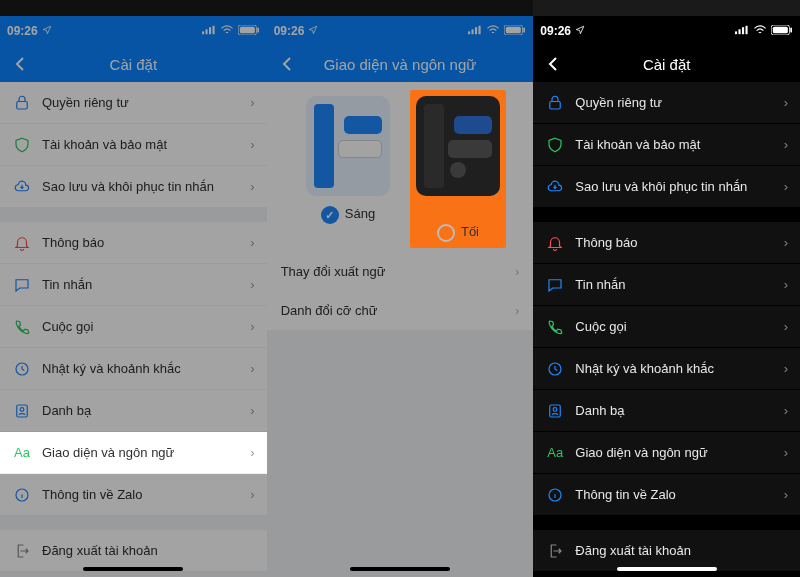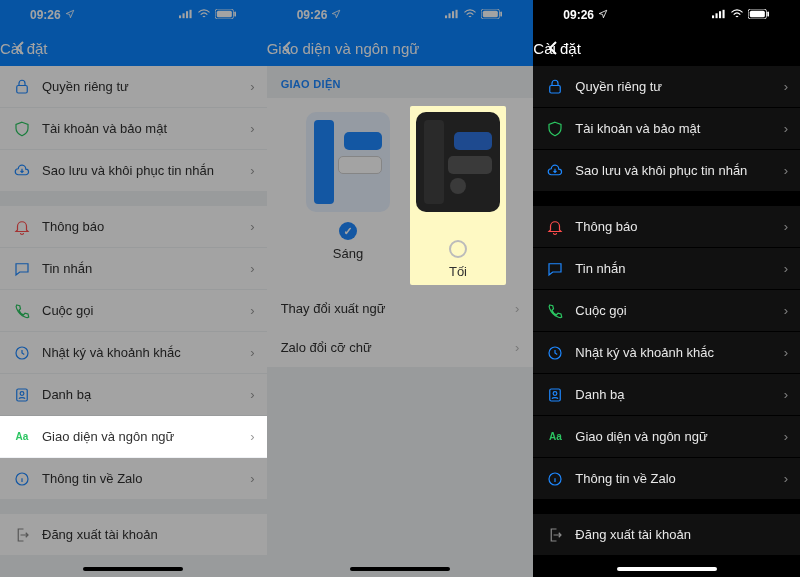--- a/index.html
+++ b/index.html
@@ -26,32 +26,34 @@
     background: rgba(0,0,0,0.36);
     pointer-events: none;
     z-index: 50;
   }
   
   .status {
     height: 30px;
     display: flex;
     align-items: center;
     justify-content: space-between;
-    padding: 0 30px;
+    padding: 0 7px;
     font-size: 12px;
     font-weight: 600;
+    margin-top: 16px;
   }
   .status.light { background: #0a84ff; color: #fff; }
   .status.dark  { background: #000; color: #fff; }
   .status .left, .status .right { display: flex; align-items: center; gap: 4px; }
   
   .header {
     height: 36px;
     display: flex;
     align-items: center;
+    justify-content: center;
     position: relative;
     font-size: 15px;
   }
   .header .back {
     position: absolute;
     left: 10px;
     top: 50%;
     transform: translateY(-50%);
     width: 20px; height: 20px;
     display: flex; align-items: center; justify-content: center;
@@ -78,21 +80,21 @@
   .group-gap { height: 14px; }
   .light-row { background: #fff; color: #303030; border-bottom: 1px solid #f0f2f5; }
   .dark-row  { background: #111; color: #e8e8e8; border-bottom: 1px solid #000; }
   .dark-gap  { background: #000; }
   
   .highlight {
     position: relative;
     z-index: 100;
     background: #fff;
   }
-  .ic-greenA { color: #2bc561; font-weight: 700; font-size: 10px; }
+  .ic-greenA { color: #2bc561; font-weight: 400; font-size: 13px; }
   
   .section-title {
     font-size: 11px;
     font-weight: 700;
     color: #1e88ff;
     padding: 12px 14px 8px;
     background: #f0f2f5;
     letter-spacing: .3px;
   }
   .theme-panel {
@@ -120,21 +122,21 @@
   .tp-bar { position: absolute; top: 8px; left: 8px; width: 20px; height: 84px; border-radius: 4px;}
   .tp-light .tp-bar { background: #1e88ff; }
   .tp-dark  .tp-bar { background: #2a2a2a; }
   .tp-msg { position: absolute; right: 8px; height: 18px; border-radius: 5px; }
   .tp-light .tp-msg1 { top: 20px; width: 38px; background: #1e88ff; }
   .tp-light .tp-msg2 { top: 44px; width: 44px; background: #fff; border:1px solid #d0d0d0;}
   .tp-dark  .tp-msg1 { top: 20px; width: 38px; background: #1e4a8f; }
   .tp-dark  .tp-msg2 { top: 44px; width: 44px; background: #3a3a3a; }
   .tp-dark  .tp-dot  { position:absolute; top:66px; left:34px; width:16px; height:16px; border-radius:50%; background:#3a3a3a;}
   .theme-radio {
-    display: flex; align-items: center; gap: 6px; font-size: 13px; color: #303030; flex-direction: column;
+    display: flex; gap: 6px; font-size: 13px; color: #303030;
   }
   .radio-circle {
     width: 18px; height: 18px; border-radius: 50%;
     display: flex; align-items: center; justify-content: center;
   }
   .radio-on { background: #1e88ff; }
   .radio-on::after { content: "✓"; color: #fff; font-size: 11px; font-weight: 700;}
   .radio-off { border: 2px solid #bbb; }
   .plain-row {
     background: #fff;
@@ -143,21 +145,21 @@
     color: #303030;
     display: flex;
     justify-content: space-between;
     align-items: center;
   }
   .plain-row .chev { color: #bbb; }
   
   .theme-card.highlight-card {
     position: relative;
     z-index: 100;
-    background: #fef9c3;
+    background: #f97316;
     padding: 6px 6px 6px;
     border-radius: 2px;
     margin: -6px -6px -6px;
     gap: 28px;
   }
   
   .home-ind {
     position: absolute;
     bottom: 6px;
     left: 50%;
@@ -351,21 +353,20 @@
   </div>
   <div class="header light">
     <div class="back">
       <svg width="12" height="16" viewBox="0 0 10 16" fill="none">
           <path d="M8 2L2 8l6 6" stroke="#fff" stroke-width="2"></path>
         </svg>
     </div>
     <span>Giao diện và ngôn ngữ</span>
   </div>
   <div class="body lightbg">
-    <div class="section-title">GIAO DIỆN</div>
     <div class="theme-panel">
       <div class="theme-card">
         <div class="theme-preview tp-light">
           <div class="tp-bar"></div>
           <div class="tp-msg tp-msg1"></div>
           <div class="tp-msg tp-msg2"></div>
         </div>
         <div class="theme-radio">
           <span class="radio-circle radio-on"></span>
           <span>Sáng</span>
@@ -382,21 +383,21 @@
           <span class="radio-circle radio-off"></span>
           <span>Tối</span>
         </div>
       </div>
     </div>
     <div class="plain-row">
       <span>Thay đổi xuất ngữ</span>
       <span class="chev">›</span>
     </div>
     <div class="plain-row">
-      <span>Zalo đổi cỡ chữ</span>
+      <span>Danh đổi cỡ chữ</span>
       <span class="chev">›</span>
     </div>
   </div>
   <div class="home-ind home-dark"></div>
 </div>
 
 <div class="phone">
   <div class="status dark">
     <div class="left">
       <span>09:26</span>

